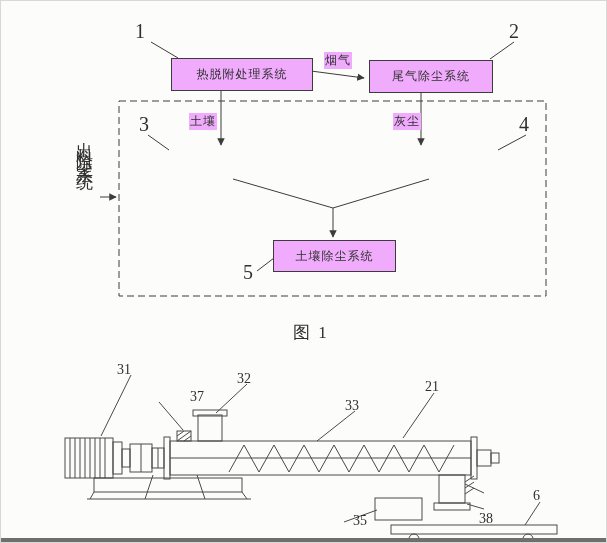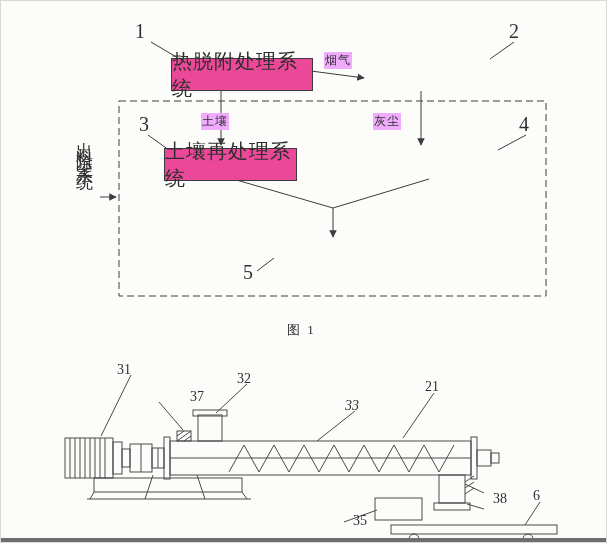--- a/index.html
+++ b/index.html
@@ -10,39 +10,39 @@
     border:1px solid #d8d8d4;
     box-sizing:border-box;
     overflow:hidden;
     font-family:"Liberation Serif","DejaVu Serif",serif;
     color:#2f2f2f;
   }
   #lines{position:absolute;left:0;top:0;width:607px;height:543px;}
   .box{
     position:absolute;
     border:1px solid #3c3c3c;
-    background:#ec4899;
+    background:#f0abfc;
     display:flex;align-items:center;justify-content:center;
-    font-size:20px;letter-spacing:1px;
+    font-size:12px;letter-spacing:1px;
     font-family:"Liberation Serif","DejaVu Serif",serif;
   }
   .num{
     position:absolute;font-size:20px;line-height:1;
     font-family:"Liberation Serif","DejaVu Serif",serif;
   }
   .edge-lbl{
     position:absolute;font-size:12px;letter-spacing:1px;
     background:#f0abfc;padding:0 1px;
   }
   .part-num{
     position:absolute;font-size:14px;line-height:1;
     font-family:"Liberation Serif","DejaVu Serif",serif;
   }
   .caption{
-    position:absolute;font-size:13px;letter-spacing:2px;
+    position:absolute;font-size:17px;letter-spacing:2px;margin-left:6px;
   }
   .side-vert{
     position:absolute;
     writing-mode:vertical-rl;text-orientation:upright;
     font-size:17px;letter-spacing:6px;
     font-family:"Liberation Serif","DejaVu Serif",serif;
   }
   .bottom-bar{
     position:absolute;left:0;bottom:0;width:607px;height:4px;
     background:#6f6f6f;
@@ -140,34 +140,35 @@
     </g>
   </svg>
 
   <div class="num" style="left:134px;top:20px;">1</div>
   <div class="num" style="left:508px;top:20px;">2</div>
   <div class="num" style="left:138px;top:113px;">3</div>
   <div class="num" style="left:518px;top:113px;">4</div>
   <div class="num" style="left:242px;top:261px;">5</div>
 
   <div class="box" style="left:170px;top:57px;width:140px;height:31px;">热脱附处理系统</div>
-  <div class="box" style="left:163px;top:147px;width:131px;height:31px;">土壤再处理系统</div>
+  <div class="box" style="left:368px;top:59px;width:122px;height:31px;">尾气除尘系统</div>
+  <div class="box" style="left:272px;top:239px;width:121px;height:30px;">土壤除尘系统</div>
 
   <div class="edge-lbl" style="left:323px;top:51px;">烟气</div>
-  <div class="edge-lbl" style="left:200px;top:112px;">土壤</div>
-  <div class="edge-lbl" style="left:372px;top:112px;">灰尘</div>
+  <div class="edge-lbl" style="left:188px;top:112px;">土壤</div>
+  <div class="edge-lbl" style="left:392px;top:112px;">灰尘</div>
 
   <div class="side-vert" style="left:72px;top:128px;height:150px;">出料除尘系统</div>
 
   <div class="caption" style="left:286px;top:320px;">图 1</div>
 
   <div class="part-num" style="left:116px;top:362px;">31</div>
   <div class="part-num" style="left:236px;top:371px;">32</div>
   <div class="part-num" style="left:146px;top:389px;margin-left:43px;">37</div>
-  <div class="part-num" style="left:344px;top:398px;font-style:italic;">33</div>
+  <div class="part-num" style="left:344px;top:398px;">33</div>
   <div class="part-num" style="left:424px;top:379px;">21</div>
-  <div class="part-num" style="left:478px;top:491px;margin-left:14px;">38</div>
+  <div class="part-num" style="left:478px;top:511px;">38</div>
   <div class="part-num" style="left:484px;top:500px;margin-top:36px;">34</div>
   <div class="part-num" style="left:326px;top:513px;margin-left:26px;">35</div>
   <div class="part-num" style="left:532px;top:488px;">6</div>
 
   <div class="bottom-bar"></div>
 </div>
 
 </body></html>

